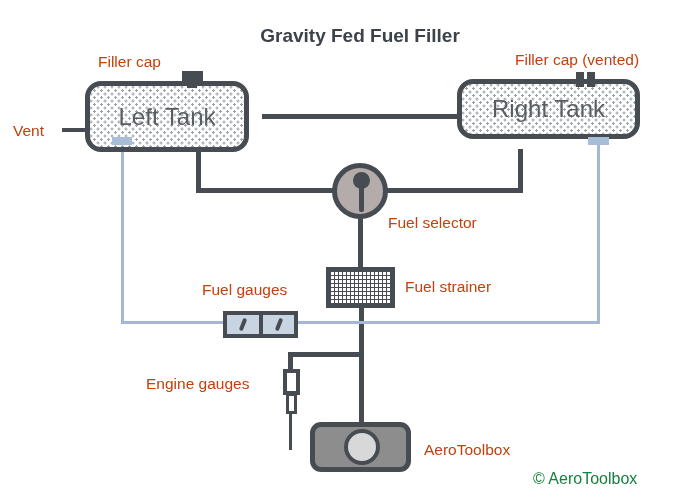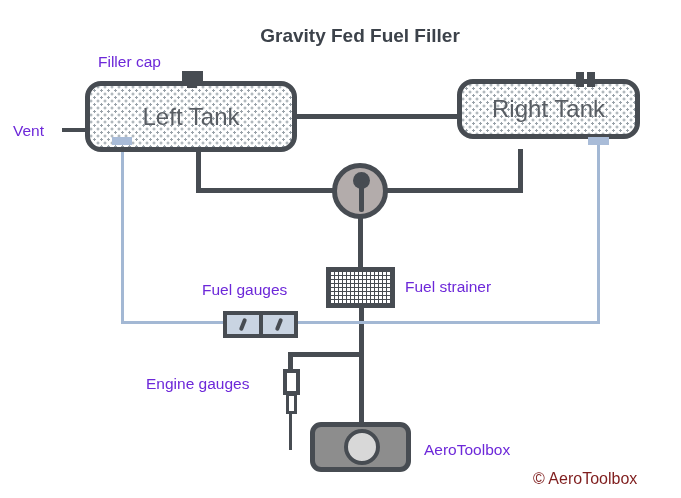--- a/index.html
+++ b/index.html
@@ -6,30 +6,30 @@
   .diagram {
     position:relative; width:681px; height:498px; background:#ffffff;
     font-family:"Liberation Sans", sans-serif; overflow:hidden;
   }
   
   .pipe { position:absolute; background:#474c52; }
   
   .wire { position:absolute; background:#a3b8d4; }
   
   .label {
-    position:absolute; white-space:nowrap; color:#6d28d9;
+    position:absolute; white-space:nowrap; color:#c2410c;
     font-size:15.5px; transform:translateY(-50%);
   }
   .title {
     position:absolute; left:360px; top:36px; transform:translate(-50%,-50%);
     font-size:19px; font-weight:700; color:#3c424a; white-space:nowrap;
   }
   .watermark {
     position:absolute; left:533px; top:479px; transform:translateY(-50%);
-    font-size:16px; color:#7f1d1d; white-space:nowrap;
+    font-size:16px; color:#15803d; white-space:nowrap;
   }
   
   .tank {
     position:absolute; box-sizing:border-box;
     border:5px solid #474c52; border-radius:16px; background:#ffffff;
     background-image:
       radial-gradient(circle, #98a1a8 1px, transparent 1.2px),
       radial-gradient(circle, #98a1a8 1px, transparent 1.2px);
     background-size:7px 7px, 7px 7px;
     background-position:1px 1px, 4.5px 4.5px;
@@ -105,21 +105,21 @@
   <div class="pipe" style="left:358px; top:214px; width:5px;   height:54px;"></div>
   <div class="pipe" style="left:359px; top:305px; width:5px;   height:119px;"></div>
   <div class="pipe" style="left:288px; top:352px; width:74px;  height:5px;"></div>
   <div class="pipe" style="left:288px; top:352px; width:5px;   height:20px;"></div>
   <div class="pipe" style="left:289px; top:412px; width:3px;   height:38px;"></div>
 
   <div class="wire" style="left:121px; top:144px; width:3px;   height:180px;"></div>
   <div class="wire" style="left:597px; top:143px; width:3px;   height:181px;"></div>
   <div class="wire" style="left:121px; top:321px; width:479px; height:3px;"></div>
 
-  <div class="tank" style="left:85px; top:81px; width:212px; height:71px;">
+  <div class="tank" style="left:85px; top:81px; width:164px; height:71px;">
     <span class="tank-label">Left Tank</span>
   </div>
   <div class="tank" style="left:457px; top:79px; width:183px; height:60px;">
     <span class="tank-label">Right Tank</span>
   </div>
 
   <div class="cap" style="left:182px; top:71px; width:21px; height:10px;"></div>
   <div class="cap" style="left:187px; top:81px; width:10px; height:7px;"></div>
   <div class="cap" style="left:576px; top:72px; width:8px;  height:15px;"></div>
   <div class="cap" style="left:587px; top:72px; width:8px;  height:15px;"></div>
@@ -142,19 +142,21 @@
 
   <div class="primer-body"></div>
   <div class="primer-plunger"></div>
 
   <div class="carb-body"></div>
   <div class="carb-float"></div>
 
   <div class="title">Gravity Fed Fuel Filler</div>
   <div class="label" style="left:13px;  top:131px;">Vent</div>
   <div class="label" style="left:98px;  top:62px;">Filler cap</div>
+  <div class="label" style="left:515px; top:60px;">Filler cap (vented)</div>
+  <div class="label" style="left:388px; top:223px;">Fuel selector</div>
   <div class="label" style="left:405px; top:287px;">Fuel strainer</div>
   <div class="label" style="left:202px; top:290px;">Fuel gauges</div>
   <div class="label" style="left:146px; top:384px;">Engine gauges</div>
   <div class="label" style="left:424px; top:450px;">AeroToolbox</div>
   <div class="watermark">© AeroToolbox</div>
 
 </div>
 
 </body></html>

